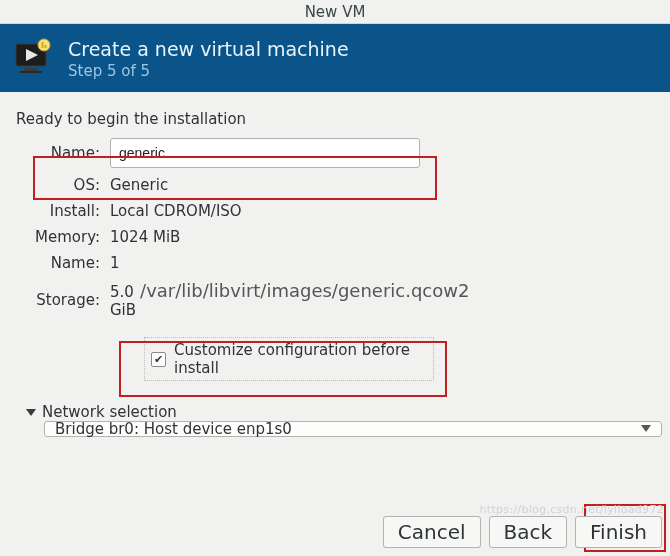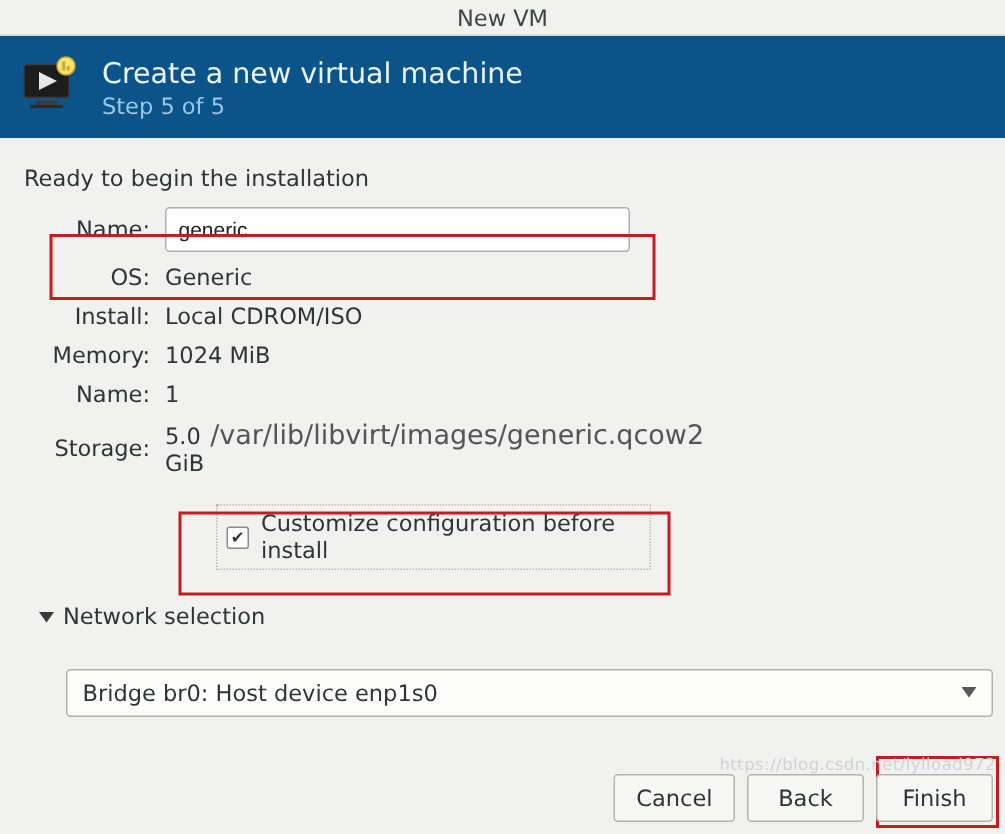--- a/index.html
+++ b/index.html
@@ -72,44 +72,44 @@
     display: inline-flex; align-items: center; justify-content: center; flex: 0 0 auto;
   }
   .checkmark { font-size: 11px; line-height: 1; color: #2e3436; }
   .customize-label { font-size: 15px; }
 
   .netsel { margin: 22px 0 8px 12px; }
   .netsel-header { display: flex; align-items: flex-start; gap: 6px; cursor: pointer; font-size: 15px; }
   .tri { display: inline-block; }
 
   .combo {
-    margin: 26px 0 0 18px;
+    margin: 0 0 0 18px;
     width: 618px;
-    height: 32px;
+    height: 16px;
     background: #fdfdfc;
     border: 1px solid #b2b2b0;
     border-radius: 3px;
     display: flex;
     align-items: center;
     justify-content: space-between;
     padding: 0 10px 0 10px;
     font-size: 15px;
   }
   .combo-arrow { color: #555; font-size: 11px; }
 
   .buttons {
     position: absolute; right: 8px; bottom: 8px;
     display: flex; gap: 8px;
   }
   .btn {
     min-width: 78px; height: 32px;
     background: #f7f7f6;
     border: 1px solid #b3b3b1;
     border-radius: 3px;
-    font-size: 15px;
+    font-size: 20px;
     color: #2e3436;
     display: inline-flex; align-items: center; justify-content: center;
     padding: 0 14px;
     cursor: pointer;
   }
 
   .watermark {
     position: absolute; right: 6px; bottom: 40px;
     font-size: 11px; color: #cfd3d6; letter-spacing: .3px;
     pointer-events: none; user-select: none;

